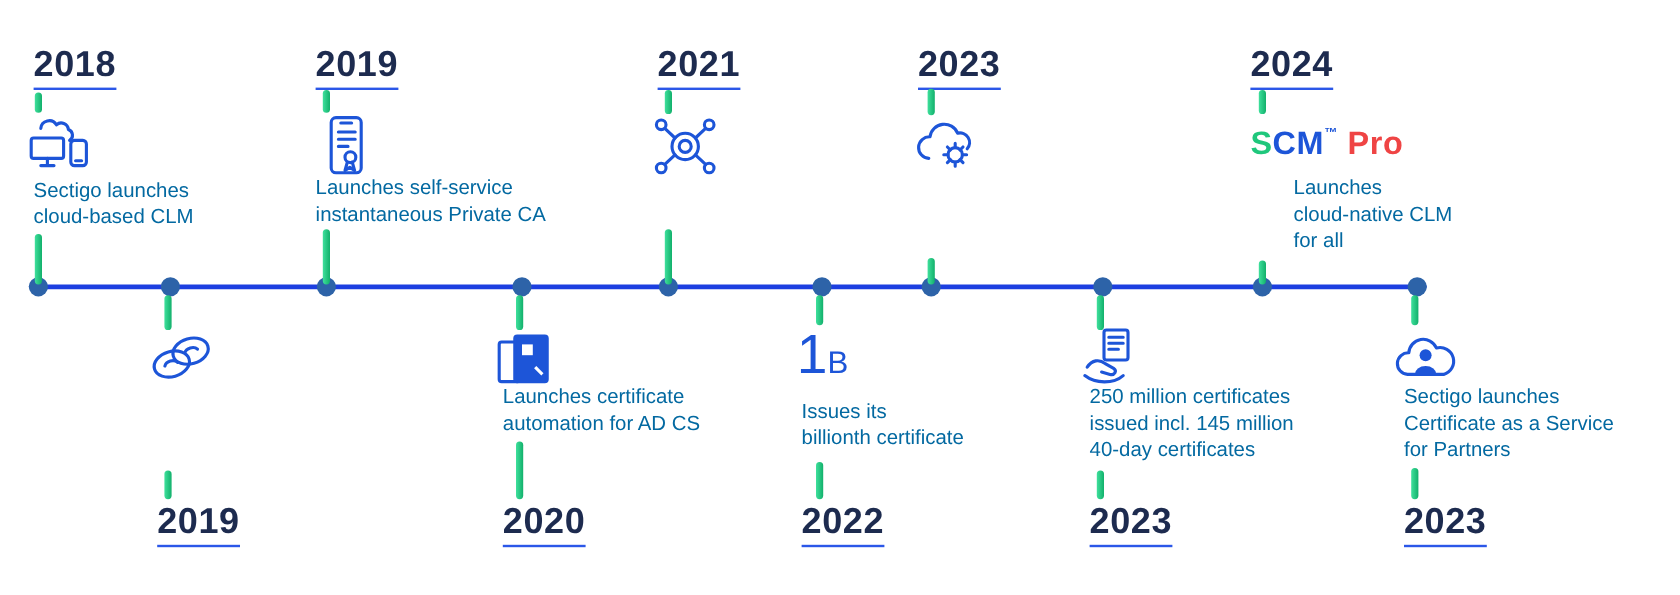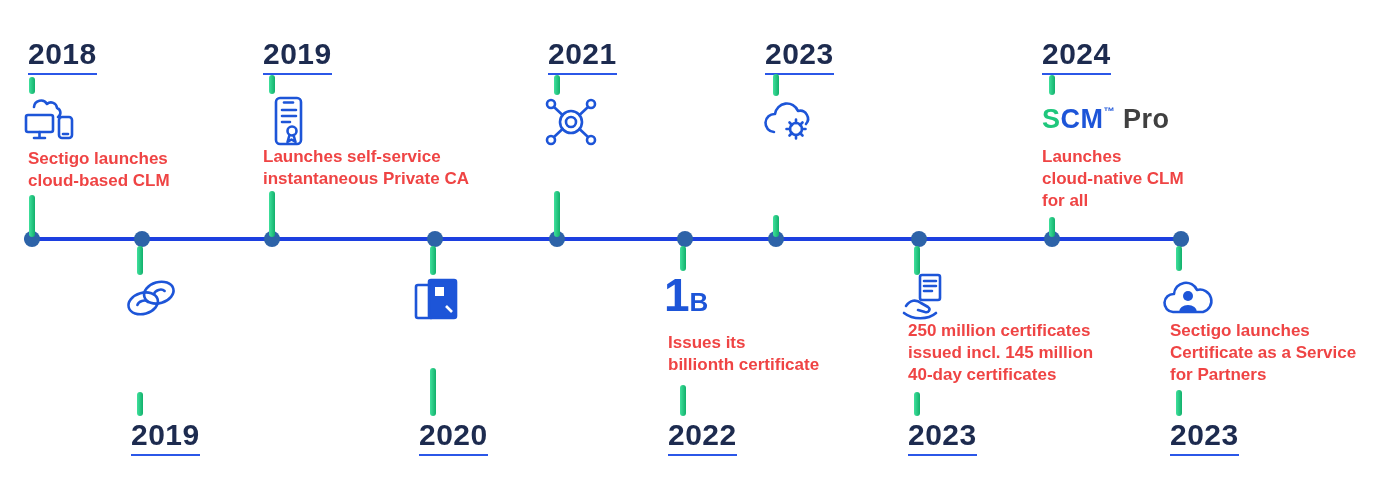--- a/index.html
+++ b/index.html
@@ -1,35 +1,35 @@
 <!DOCTYPE html>
 <html><head>
 <meta charset="utf-8">
 <style>
   html,body{margin:0;padding:0;background:#fff;}
   .canvas{position:relative;width:1400px;height:496px;background:#ffffff;overflow:hidden;
           font-family:"Liberation Sans","DejaVu Sans",sans-serif;}
   .abs{position:absolute;}
   .year{font-size:30px;font-weight:800;color:#1d2b4f;letter-spacing:.5px;
         display:inline-block;border-bottom:2px solid #2b57e8;padding-bottom:3px;line-height:1.05;}
-  .desc{font-size:17px;font-weight:700;color:#ef4444;line-height:22px;white-space:pre;}
+  .desc{font-size:17px;font-weight:400;color:#0369a1;line-height:22px;white-space:pre;}
   .tline{position:absolute;left:24px;top:237px;width:1165px;height:4px;background:#1c3fe0;border-radius:2px;}
   .node{position:absolute;width:16px;height:16px;border-radius:50%;background:#2d63a8;top:231px;}
   .conn{position:absolute;width:6px;border-radius:3px;
         background:linear-gradient(90deg,#3fe09c,#12b06b);}
   .icon{position:absolute;}
   .icon svg{display:block;}
-  .ob{position:absolute;color:#1d55d8;font-weight:700;line-height:1;}
+  .ob{position:absolute;color:#1d55d8;font-weight:400;line-height:1;}
   .ob .ob-1{font-size:46px;}
   .ob .ob-b{font-size:26px;}
   .logo{position:absolute;font-weight:800;font-size:27px;line-height:1;letter-spacing:.5px;}
   .logo .lg-s{color:#1fc77c;}
   .logo .lg-cm{color:#1d55d8;}
   .logo .lg-tm{color:#1d55d8;font-size:11px;vertical-align:top;font-weight:700;}
-  .logo .lg-pro{color:#404040;}
+  .logo .lg-pro{color:#ef4444;}
 </style>
 </head>
 <body>
 
 <div class="canvas">
 
   <div class="tline"></div>
 
   <div class="node" style="left:24px"></div>
   <div class="node" style="left:134px"></div>
@@ -96,21 +96,21 @@
       <path d="M36 21.5 v3.5 M36 37 v3.5 M26.5 31 h3.5 M42 31 h3.5 M29.5 24.5 l2.5 2.5 M40 35 l2.5 2.5 M42.5 24.5 l-2.5 2.5 M32 35 l-2.5 2.5"></path>
     </svg>
   </div>
   <div class="conn" style="left:773px;top:215px;height:22px"></div>
 
   <div class="abs year" style="left:1042px;top:38px">2024</div>
   <div class="conn" style="left:1049px;top:75px;height:20px"></div>
   <div class="logo" style="left:1042px;top:106px">
     <span class="lg-s">S</span><span class="lg-cm">CM</span><span class="lg-tm">™</span><span class="lg-pro"> Pro</span>
   </div>
-  <div class="abs desc" style="left:1042px;top:146px">Launches
+  <div class="abs desc" style="left:1078px;top:146px">Launches
 cloud-native CLM
 for all</div>
   <div class="conn" style="left:1049px;top:217px;height:20px"></div>
 
   <div class="conn" style="left:137px;top:246px;height:29px"></div>
   <div class="icon" style="left:118px;top:274px">
     <svg width="66" height="48" viewBox="0 0 66 48" fill="none" stroke="#1d55d8" stroke-width="2.6" stroke-linecap="round">
       <g transform="rotate(-16 33 24)">
         <ellipse cx="24" cy="27" rx="15" ry="10.5"></ellipse>
         <ellipse cx="42" cy="21" rx="15" ry="10.5"></ellipse>
@@ -124,20 +124,22 @@
 
   <div class="conn" style="left:430px;top:246px;height:29px"></div>
   <div class="icon" style="left:412px;top:276px">
     <svg width="48" height="46" viewBox="0 0 48 46" fill="none" stroke="#1d55d8" stroke-width="2.6" stroke-linejoin="round">
       <rect x="4" y="9" width="17" height="33" rx="2"></rect>
       <rect x="17" y="4" width="27" height="38" rx="2" fill="#1d55d8"></rect>
       <rect x="23" y="11" width="9" height="9" fill="#ffffff" stroke="none"></rect>
       <path d="M34 30 l6 6" stroke="#ffffff"></path>
     </svg>
   </div>
+  <div class="abs desc" style="left:419px;top:320px">Launches certificate
+automation for AD CS</div>
   <div class="conn" style="left:430px;top:368px;height:48px"></div>
   <div class="abs year" style="left:419px;top:419px">2020</div>
 
   <div class="conn" style="left:680px;top:246px;height:25px"></div>
   <div class="ob" style="left:664px;top:272px">
     <span class="ob-1">1</span><span class="ob-b">B</span>
   </div>
   <div class="abs desc" style="left:668px;top:332px">Issues its
 billionth certificate</div>
   <div class="conn" style="left:680px;top:385px;height:31px"></div>

